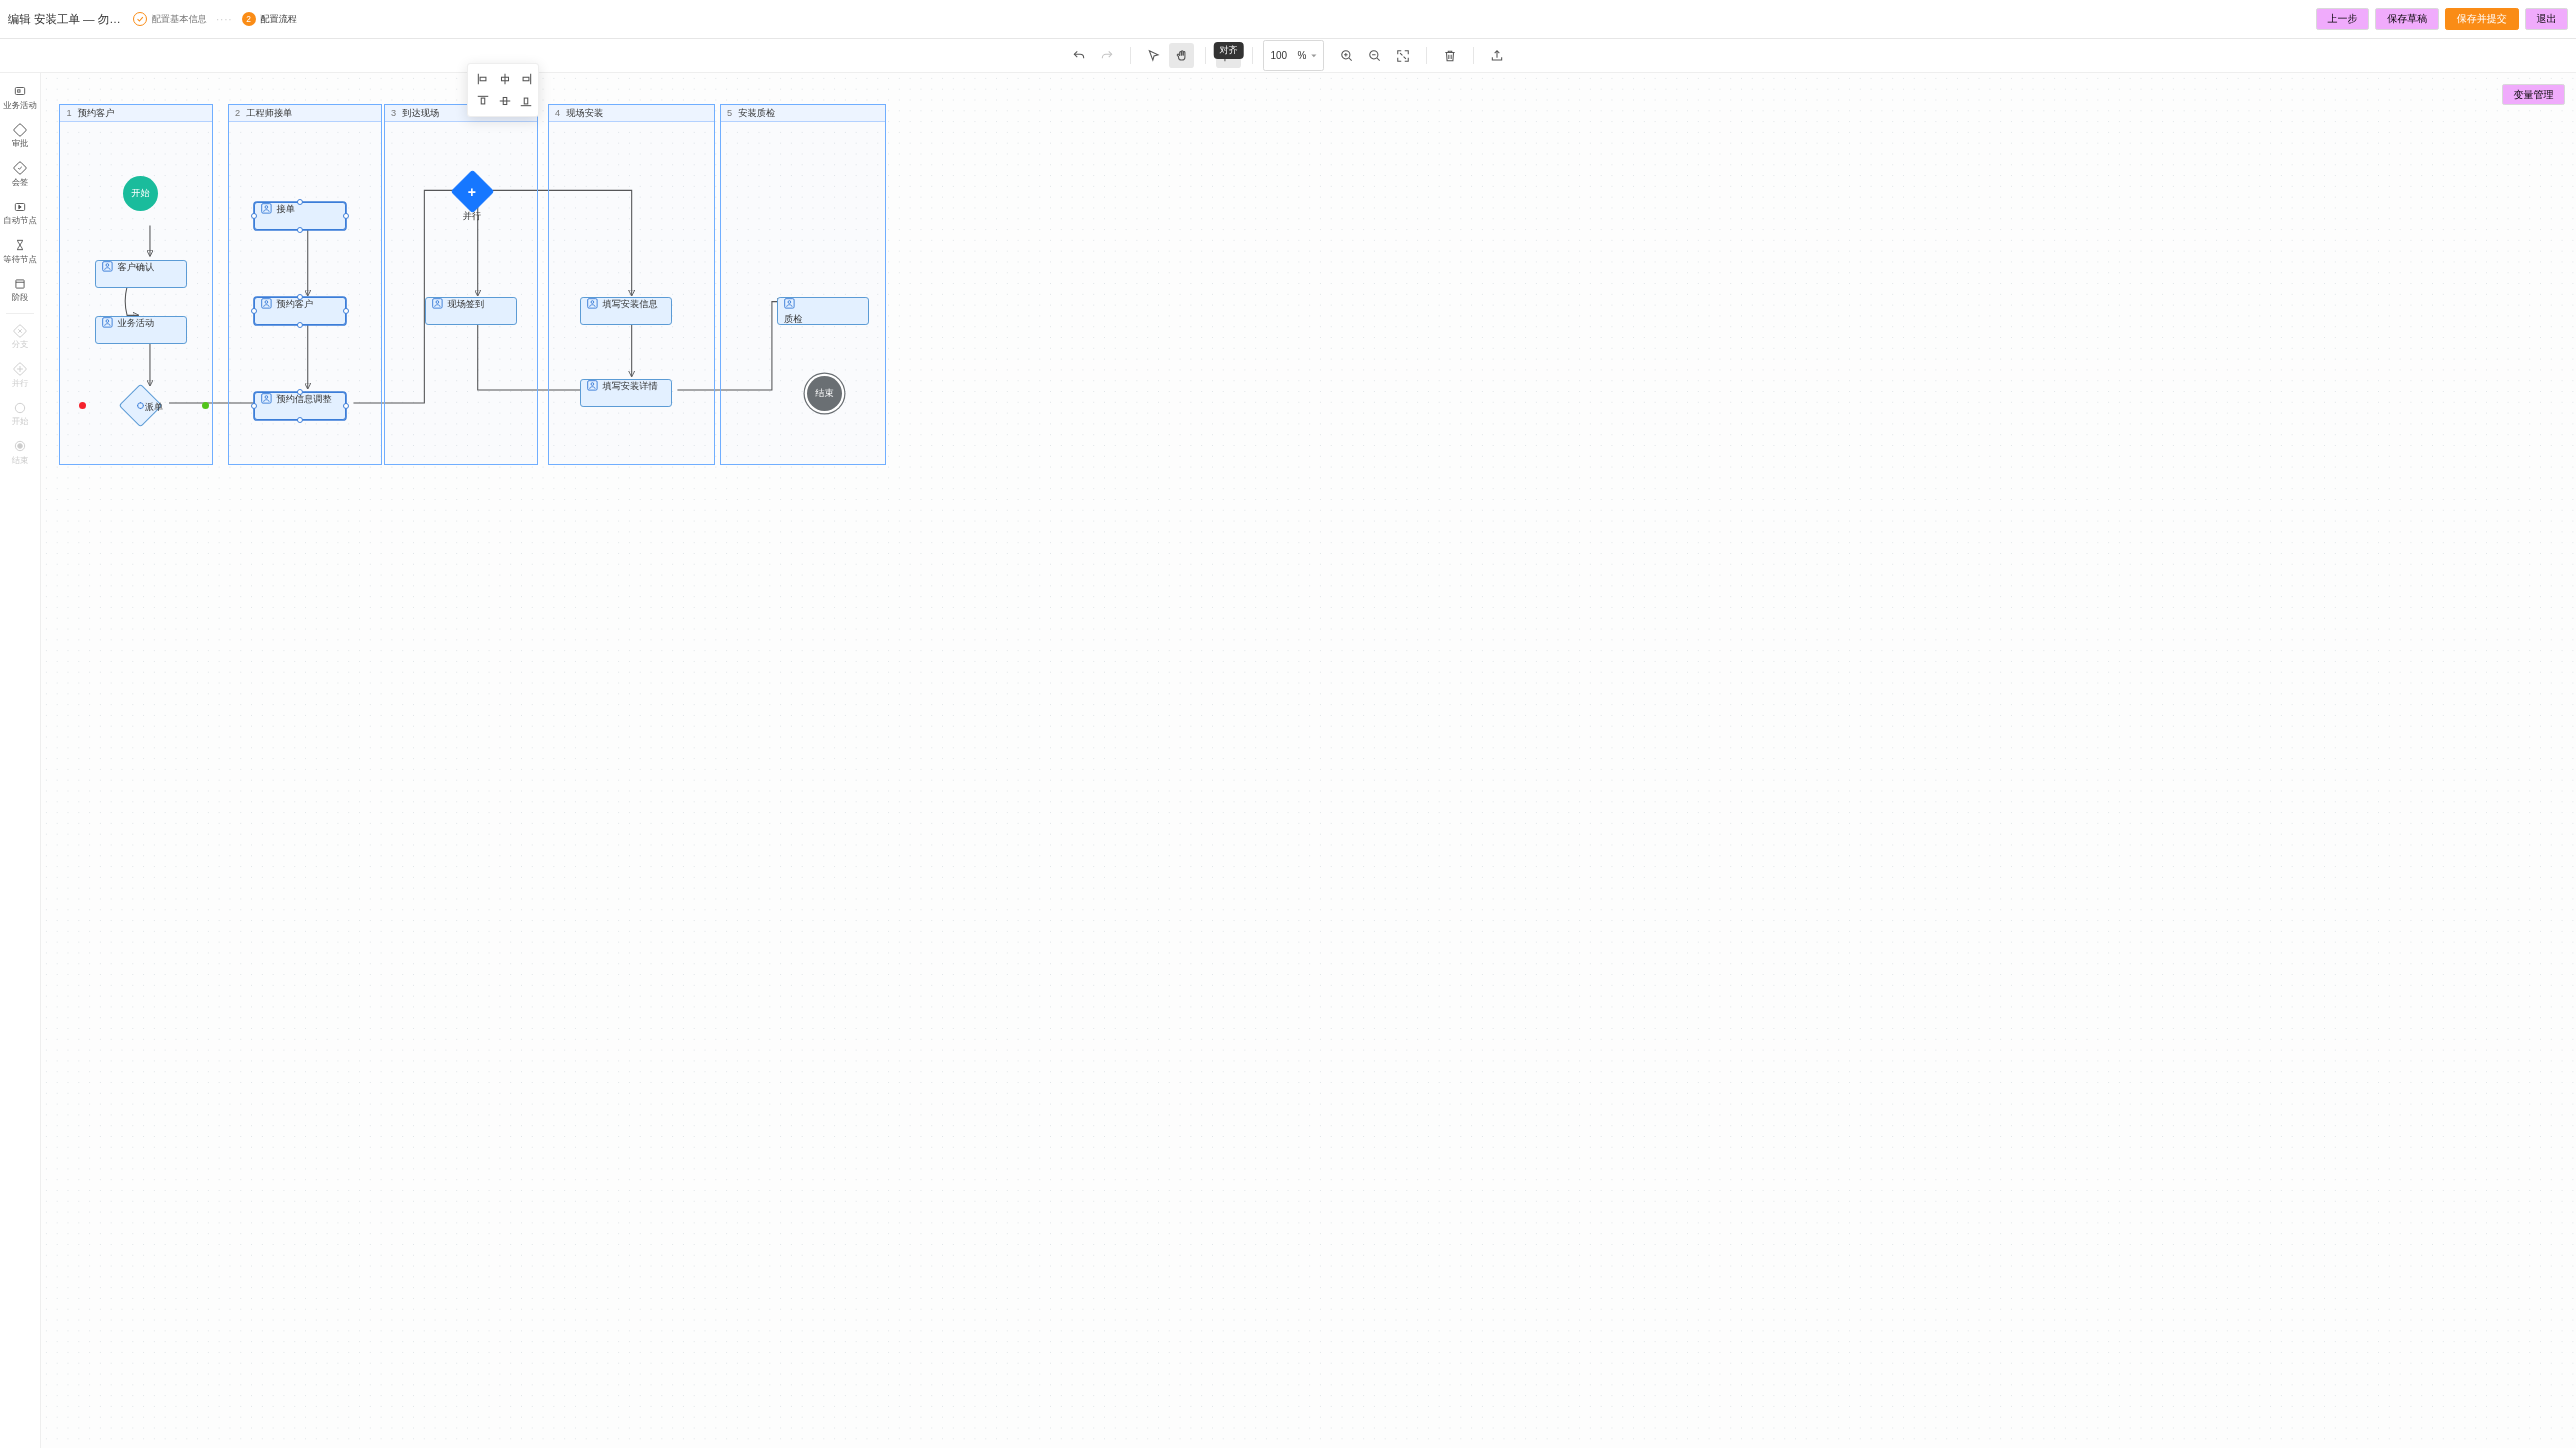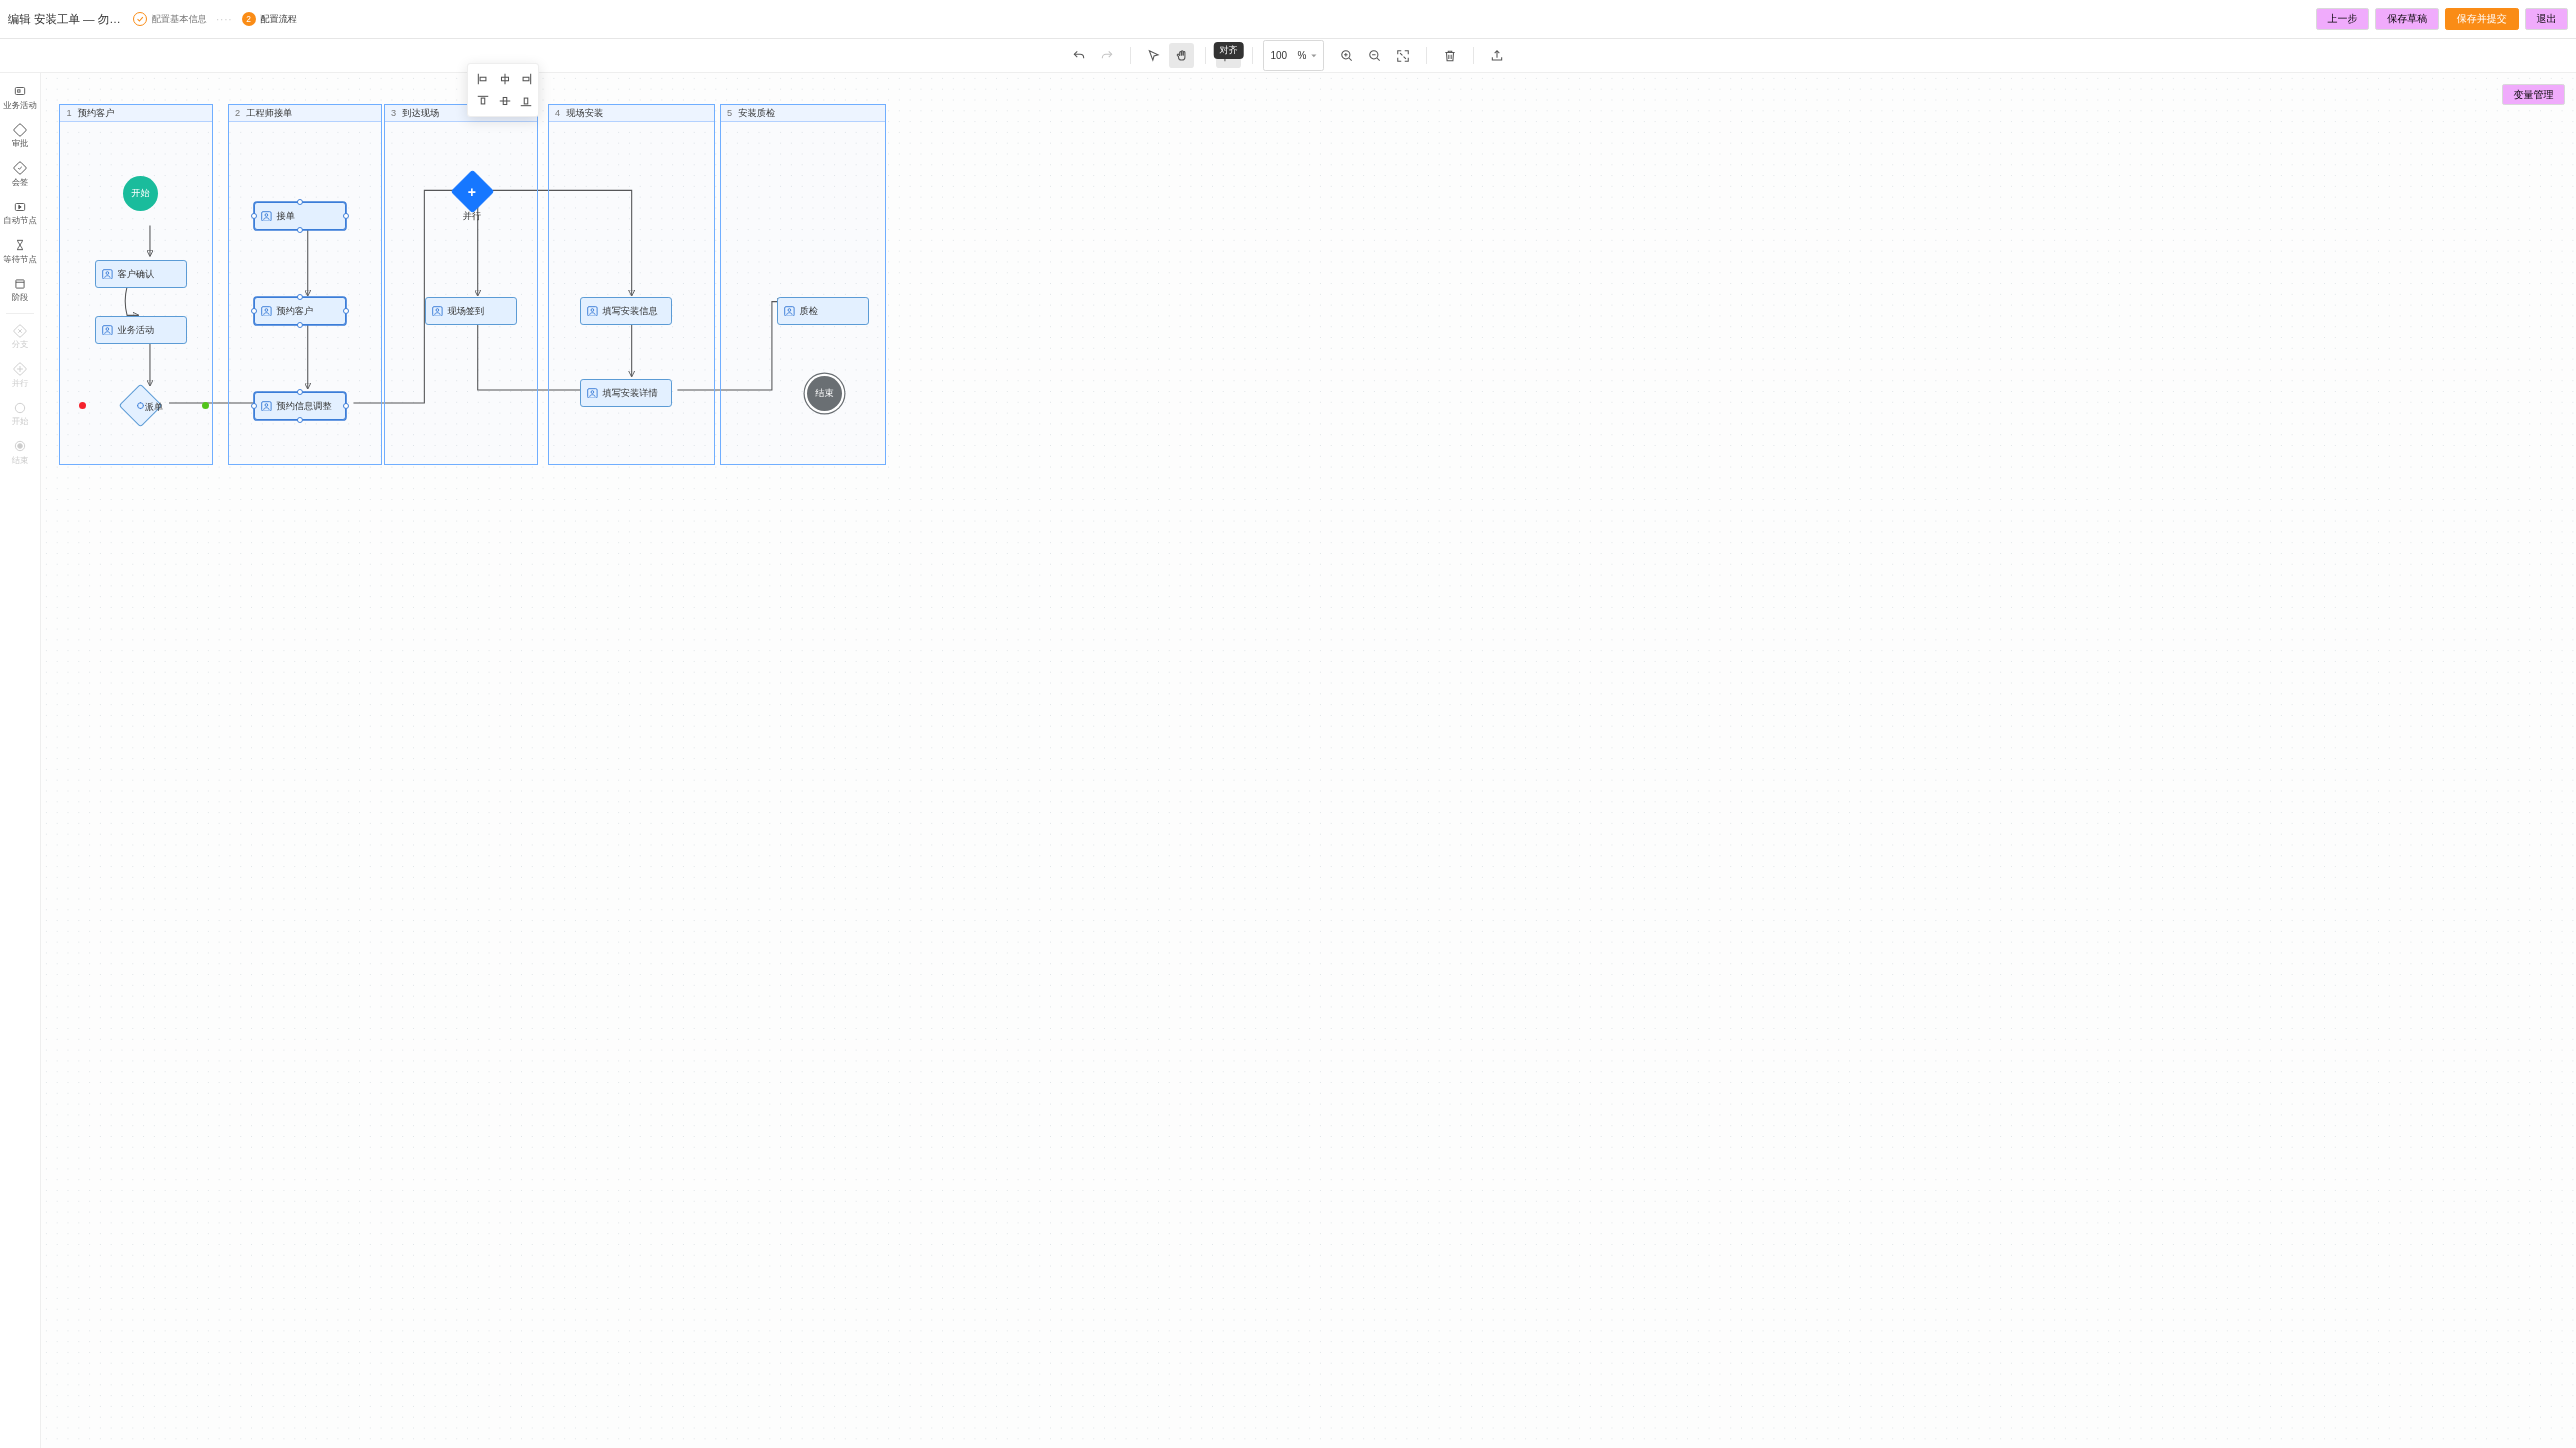--- a/index.html
+++ b/index.html
@@ -51,21 +51,21 @@
   }
   .canvas { position: absolute; inset: 0; }
 
   .var-btn { position: absolute; top: 10.8px; right: 10.8px; z-index: 10; }
 
   
   .lane { position: absolute; border: 0.8px solid #70aeff; background: rgba(112,174,255,0.02); }
   .lane-head { height: 17px; display: flex; align-items: center; gap: 6.1px; padding: 0 6.1px; font-size: 9.2px; border-bottom: 0.8px solid #b3d1ff; background: #edf4ff; }
   .lane-num { color: #777; font-weight: 500; }
 
-  .node { position: absolute; width: 92px; height: 28px; border: 0.8px solid #5b9bd5; background: #e3f0ff; border-radius: 3.1px; display: flex; align-items: center; padding: 0 6.1px; gap: 4.6px; font-size: 9.2px; }
+  .node { position: absolute; width: 92px; height: 28px; border: 0.8px solid #5b9bd5; background: #e3f0ff; border-radius: 3.1px; display: flex; align-items: flex-start; padding: 0 6.1px; gap: 4.6px; font-size: 9.2px; }
   .node .ic { width: 10.8px; height: 10.8px; color: #3b7dd8; flex-shrink: 0; }
   .node.selected { border-color: #3b7dd8; box-shadow: 0 0 0 0.8px #3b7dd8; }
   .port { position: absolute; width: 6.1px; height: 6.1px; border: 1.2px solid #3b7dd8; background: #fff; border-radius: 50%; }
   .port.t { top: -3.8px; left: 50%; transform: translateX(-50%); }
   .port.b { bottom: -3.8px; left: 50%; transform: translateX(-50%); }
   .port.l { left: -3.8px; top: 50%; transform: translateY(-50%); }
   .port.r { right: -3.8px; top: 50%; transform: translateY(-50%); }
 
   .start-node { position: absolute; width: 35px; height: 35px; border-radius: 50%; background: #1abc9c; color: #fff; display: flex; align-items: center; justify-content: center; font-size: 9.2px; }
   .end-node { position: absolute; width: 35px; height: 35px; border-radius: 50%; background: #6a6f73; color: #fff; display: flex; align-items: center; justify-content: center; font-size: 9.2px; box-shadow: 0 0 0 2.3px #fff, 0 0 0 3.5px #6a6f73; }
@@ -473,21 +473,21 @@
       </div>
       <div class="node" style="left:539px; top:306px;">
         <svg class="ic" viewBox="0 0 16 16" fill="none" stroke="currentColor" stroke-width="1.4">
             <rect x="1" y="1" width="14" height="14" rx="2"></rect>
             <circle cx="8" cy="6" r="2"></circle>
             <path d="M4 13c0-2 2-3 4-3s4 1 4 3"></path>
           </svg>
         <span>填写安装详情</span>
       </div>
 
-      <div class="node" style="left:736px; top:224px;">
+      <div class="node" style="left:736px; top:224px;flex-direction:column;">
         <svg class="ic" viewBox="0 0 16 16" fill="none" stroke="currentColor" stroke-width="1.4">
             <rect x="1" y="1" width="14" height="14" rx="2"></rect>
             <circle cx="8" cy="6" r="2"></circle>
             <path d="M4 13c0-2 2-3 4-3s4 1 4 3"></path>
           </svg>
         <span>质检</span>
       </div>
       <div class="end-node" style="left:766px; top:303px;">
         <span>结束</span>
       </div>

